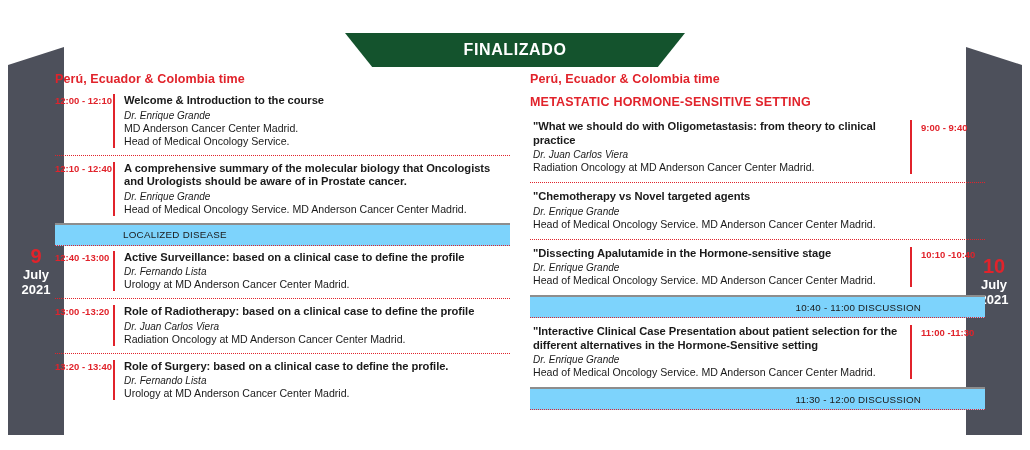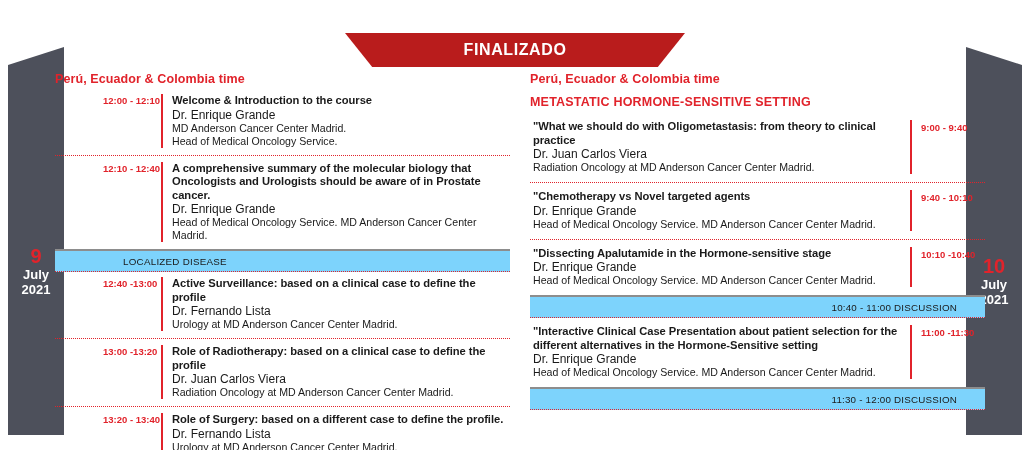--- a/index.html
+++ b/index.html
@@ -11,21 +11,21 @@
     overflow:hidden;
     -webkit-font-smoothing:antialiased;
   }
   .stage{position:absolute;left:0;top:0;width:1030px;height:450px;}
 
   
   .banner{
     position:absolute;
     left:345px; top:33px;
     width:340px; height:34px;
-    background:#b91c1c;
+    background:#14532d;
     clip-path:polygon(0 0,100% 0,92% 100%,8% 100%);
     color:#ffffff;
     font-size:16px;
     font-weight:bold;
     letter-spacing:0.6px;
     display:flex;align-items:center;justify-content:center;
   }
 
   
   .daytab{
@@ -94,21 +94,20 @@
     width:58px;
     flex:0 0 58px;
     color:#e1232b;
     font-size:9.5px;
     font-weight:bold;
     text-align:right;
     padding-right:7px;
     box-sizing:border-box;
     padding-top:1px;
     white-space:nowrap;
-    margin-left:48px;
   }
   .bodyL{
     flex:1 1 auto;
     border-left:2.5px solid #e1232b;
     padding-left:9px;
   }
 
   
   .rowR{
     position:relative;
@@ -138,21 +137,22 @@
   
   .ttl{
     color:#1a1a1a;
     font-size:11.2px;
     font-weight:bold;
     line-height:13.5px;
     letter-spacing:-0.05px;
   }
   .spk{
     color:#1a1a1a;
-    font-size:12px;
+    font-size:10px;
+    font-style:italic;
     line-height:13px;
     margin-top:1px;
   }
   .aff{
     color:#1a1a1a;
     font-size:10.6px;
     line-height:13px;
   }
 
   
@@ -162,21 +162,21 @@
     border-top:2px solid #8d8d8d;
     border-bottom:1px dotted #e1232b;
     height:20px;
     display:flex;
     align-items:center;
     font-size:9.8px;
     color:#1a1a1a;
     letter-spacing:0.25px;
   }
   .band.left-label{padding-left:68px;}
-  .band.disc{justify-content:flex-end;padding-right:28px;letter-spacing:0.2px;}
+  .band.disc{justify-content:flex-end;padding-right:64px;letter-spacing:0.2px;}
 </style>
 </head>
 <body>
 
 <div class="stage">
 
   <div class="banner">
     <span>FINALIZADO</span>
   </div>
 
@@ -231,21 +231,21 @@
           <div class="timeL">13:00 -13:20</div>
           <div class="bodyL">
             <div class="ttl">Role of Radiotherapy: based on a clinical case to define the profile</div>
             <div class="spk">Dr. Juan Carlos Viera</div>
             <div class="aff">Radiation Oncology at MD Anderson Cancer Center Madrid.</div>
           </div>
         </div>
         <div class="rowL">
           <div class="timeL">13:20 - 13:40</div>
           <div class="bodyL">
-            <div class="ttl">Role of Surgery: based on a different case to define the profile.</div>
+            <div class="ttl">Role of Surgery: based on a clinical case to define the profile.</div>
             <div class="spk">Dr. Fernando Lista</div>
             <div class="aff">Urology at MD Anderson Cancer Center Madrid.</div>
           </div>
         </div>
       </div>
   </div>
 
   <div class="col right">
     <div class="colhead">Perú, Ecuador &amp; Colombia time</div>
     <div class="sectionhead">METASTATIC HORMONE-SENSITIVE SETTING</div>
@@ -257,21 +257,20 @@
             <div class="aff">Radiation Oncology at MD Anderson Cancer Center Madrid.</div>
           </div>
           <div class="timeR">9:00 - 9:40</div>
         </div>
         <div class="rowR">
           <div class="bodyR">
             <div class="ttl">"Chemotherapy vs Novel targeted agents</div>
             <div class="spk">Dr. Enrique Grande</div>
             <div class="aff">Head of Medical Oncology Service. MD Anderson Cancer Center Madrid.</div>
           </div>
-          <div class="timeR">9:40 - 10:10</div>
         </div>
         <div class="rowR">
           <div class="bodyR">
             <div class="ttl">"Dissecting Apalutamide in the Hormone-sensitive stage</div>
             <div class="spk">Dr. Enrique Grande</div>
             <div class="aff">Head of Medical Oncology Service. MD Anderson Cancer Center Madrid.</div>
           </div>
           <div class="timeR">10:10 -10:40</div>
         </div>
         <div class="band disc">

